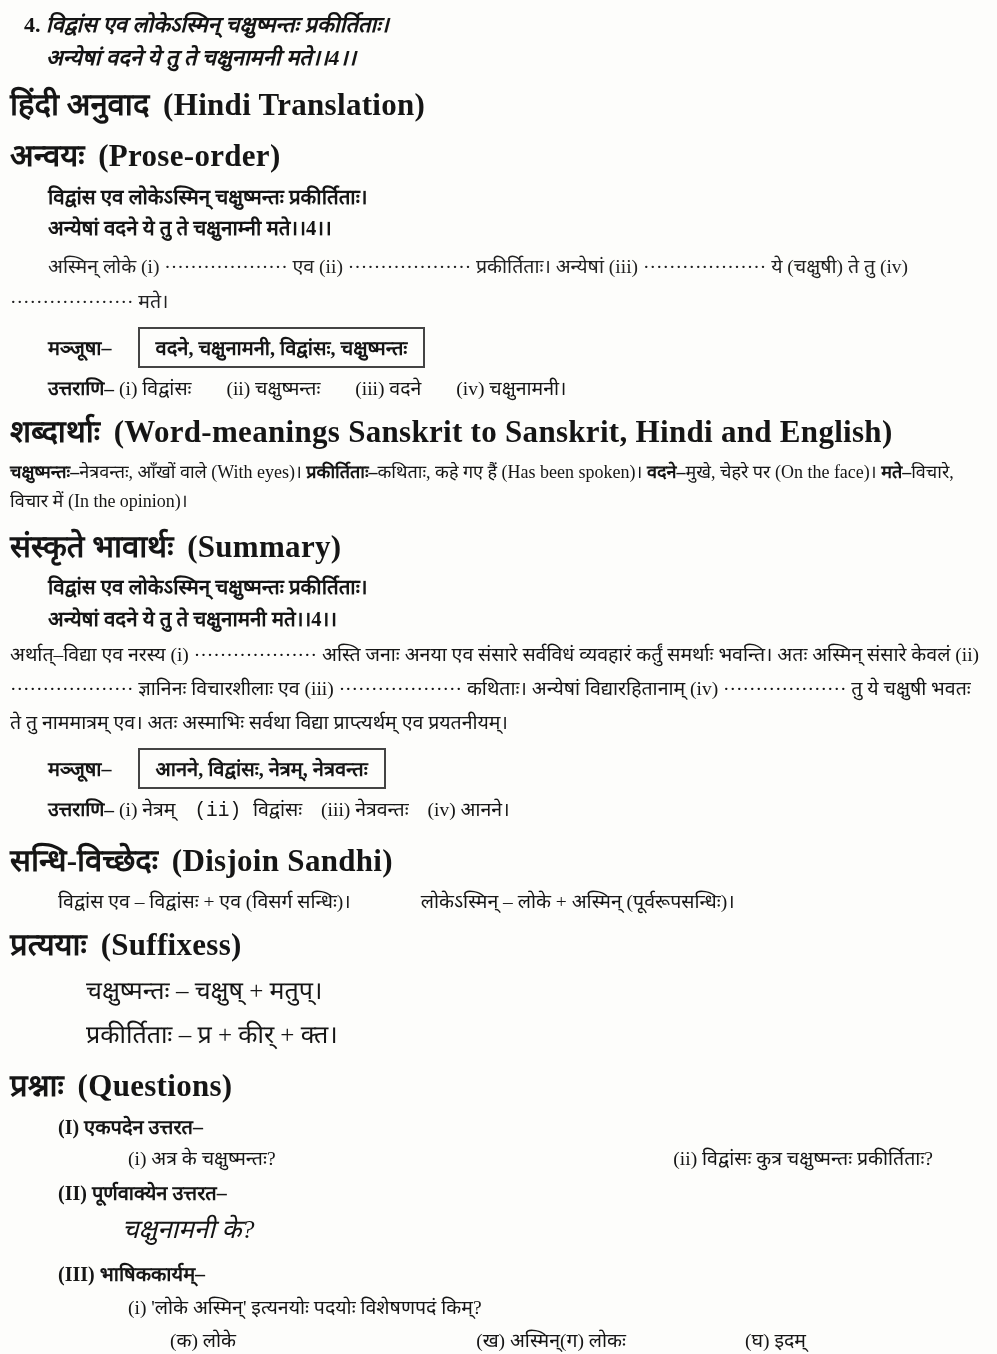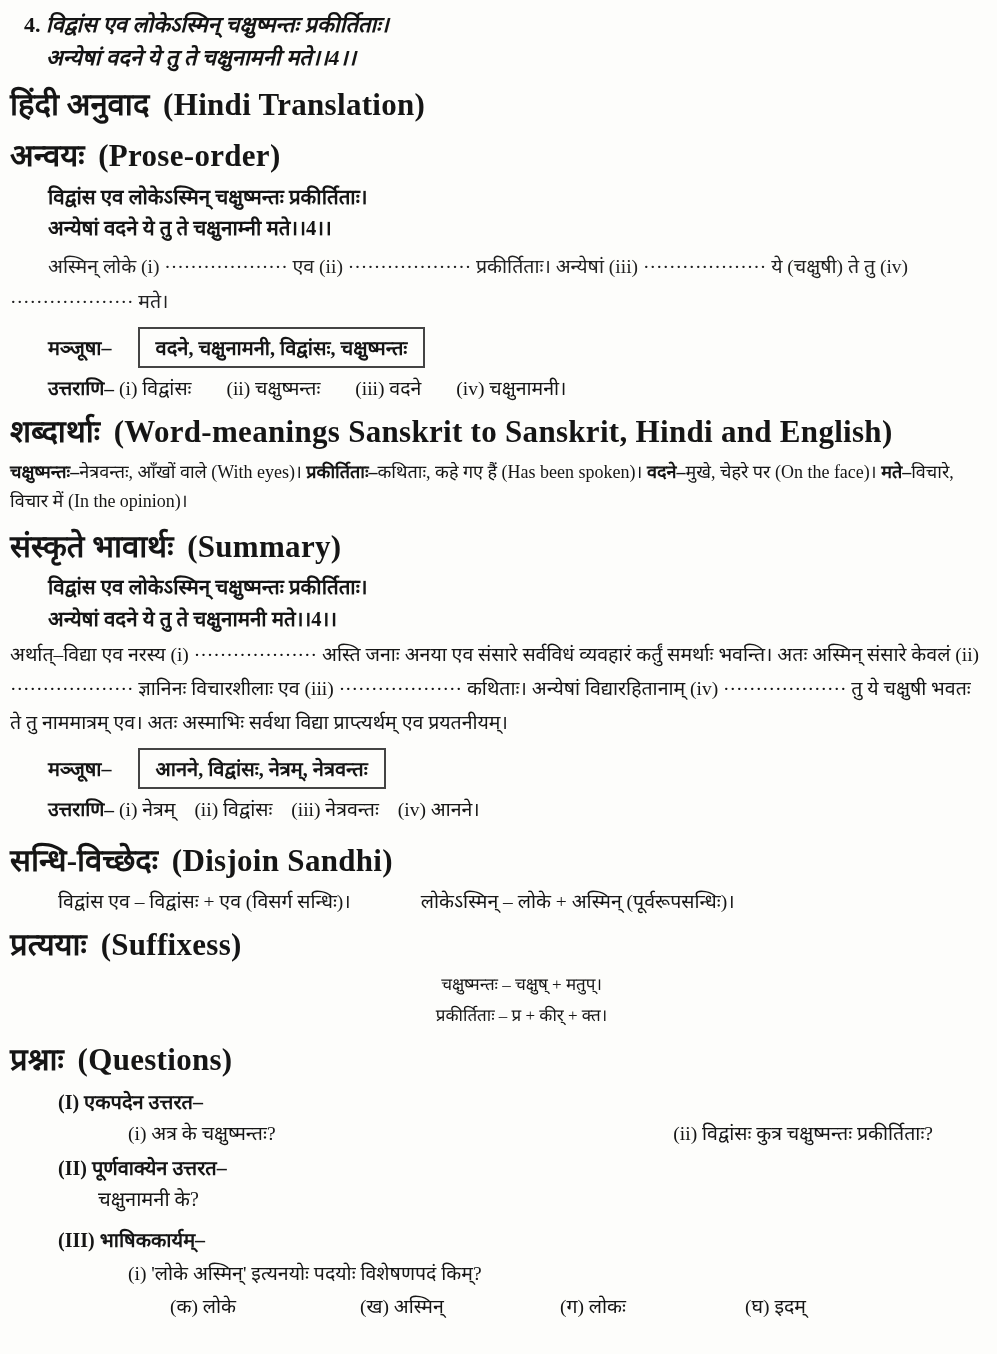--- a/index.html
+++ b/index.html
@@ -32,31 +32,31 @@
   
   .uttarani{margin:6px 0 4px 38px;font-size:19.5px;}
   .uttarani .ulabel{font-weight:bold;}
   .uttarani .uitem{margin-right:30px;}
   
   .wm{font-size:18px;line-height:1.6;margin:2px 0;}
   .wm .b{font-weight:bold;}
   
   .sandhi-row{margin:4px 0 2px 48px;font-size:19.5px;display:flex;gap:70px;}
   
-  .suffix-line{margin:4px 0 4px 48px;font-size:17px;line-height:1.6;text-align:center;}
+  .suffix-line{margin:4px 0 4px 76px;font-size:25px;line-height:1.6;}
   
   .q-main{margin:8px 0 4px 48px;font-weight:bold;font-size:20px;}
   .q-sub-two{display:flex;margin:4px 0 4px 118px;font-size:19.5px;}
   .q-sub-two .right{margin-left:auto;margin-right:52px;}
-  .q-sub{margin:4px 0 4px 88px;font-size:20px;}
+  .q-sub{margin:4px 0 4px 112px;font-size:26px;font-style:italic;}
   .q-sub-deep{margin:6px 0 2px 118px;font-size:19.5px;}
   .options-row{display:flex;margin:6px 0 0 160px;font-size:19.5px;}
   .options-row .opt{margin-right:0;}
   .options-row .opt:nth-child(1){width:190px;}
-  .options-row .opt:nth-child(2){width:200px;}
+  .options-row .opt:nth-child(2){width:200px;text-align:right;}
   .options-row .opt:nth-child(3){width:185px;}
 </style>
 </head>
 <body>
 
 <div class="page">
 
   <div class="verse-top-wrap">
     <div class="verse-top">
       <span class="vnum">4.</span>
@@ -110,21 +110,21 @@
   </div>
   <div class="body-text" style="line-height:1.75;">अर्थात्–विद्या एव नरस्य (i) ··················· अस्ति जनाः अनया एव संसारे सर्वविधं व्यवहारं कर्तुं समर्थाः भवन्ति। अतः अस्मिन् संसारे केवलं (ii) ··················· ज्ञानिनः विचारशीलाः एव (iii) ··················· कथिताः। अन्येषां विद्यारहितानाम् (iv) ··················· तु ये चक्षुषी भवतः ते तु नाममात्रम् एव। अतः अस्माभिः सर्वथा विद्या प्राप्त्यर्थम् एव प्रयतनीयम्।</div>
 
   <div class="manjusha">
     <span class="mlabel">मञ्जूषा–</span>
     <span class="mbox">आनने, विद्वांसः, नेत्रम्, नेत्रवन्तः</span>
   </div>
   <div class="uttarani">
     <span class="ulabel">उत्तराणि–</span>
     <span class="uitem" style="margin-right:14px;">(i) नेत्रम्</span>
-    <span class="uitem" style="margin-right:14px;">(ii) विद्वांसः</span>
+    <span class="uitem" style="margin-right:14px;font-family:Liberation Mono, monospace;">(ii) विद्वांसः</span>
     <span class="uitem" style="margin-right:14px;">(iii) नेत्रवन्तः</span>
     <span class="uitem">(iv) आनने।</span>
   </div>
 
   <div class="sec-head" style="margin-top:20px;">
     <span>सन्धि-विच्छेदः</span>
     <span class="eng">(Disjoin Sandhi)</span>
   </div>
   <div class="sandhi-row">
     <span>विद्वांस एव – विद्वांसः + एव (विसर्ग सन्धिः)।</span>

